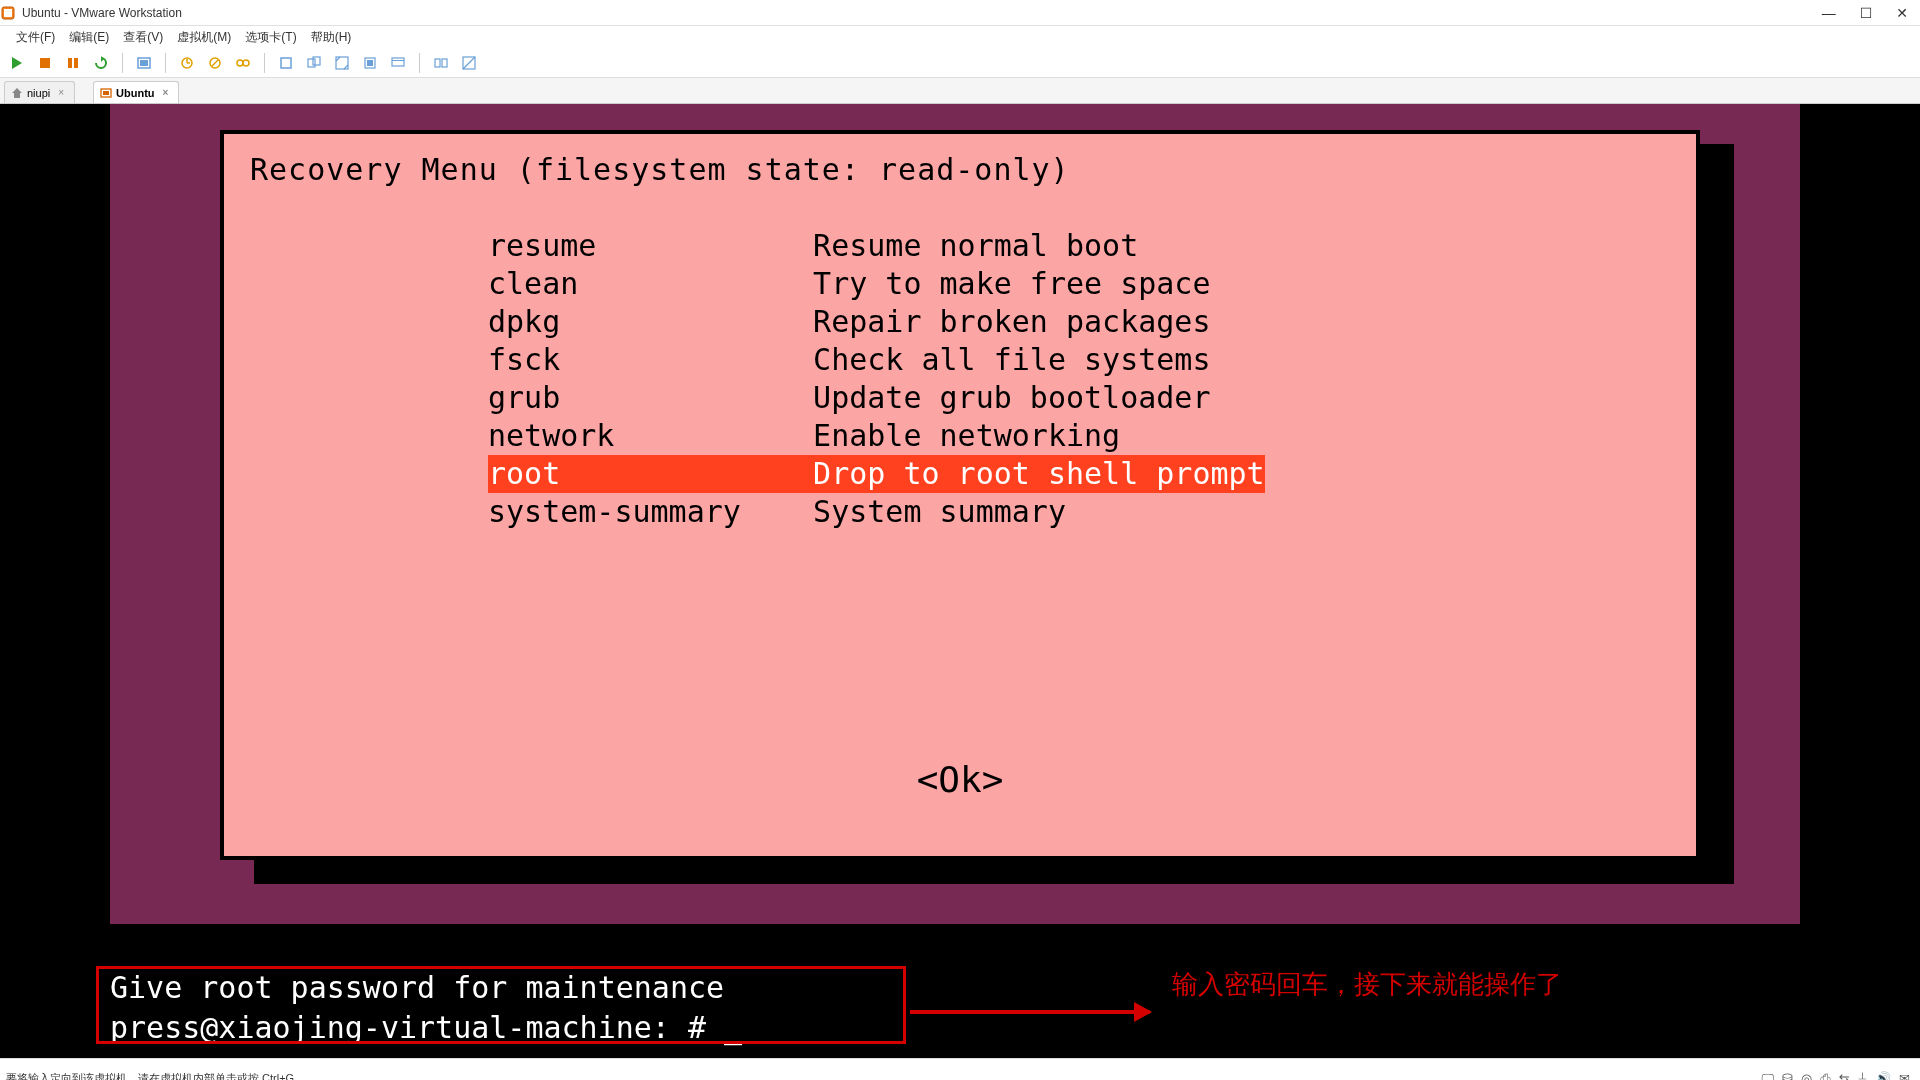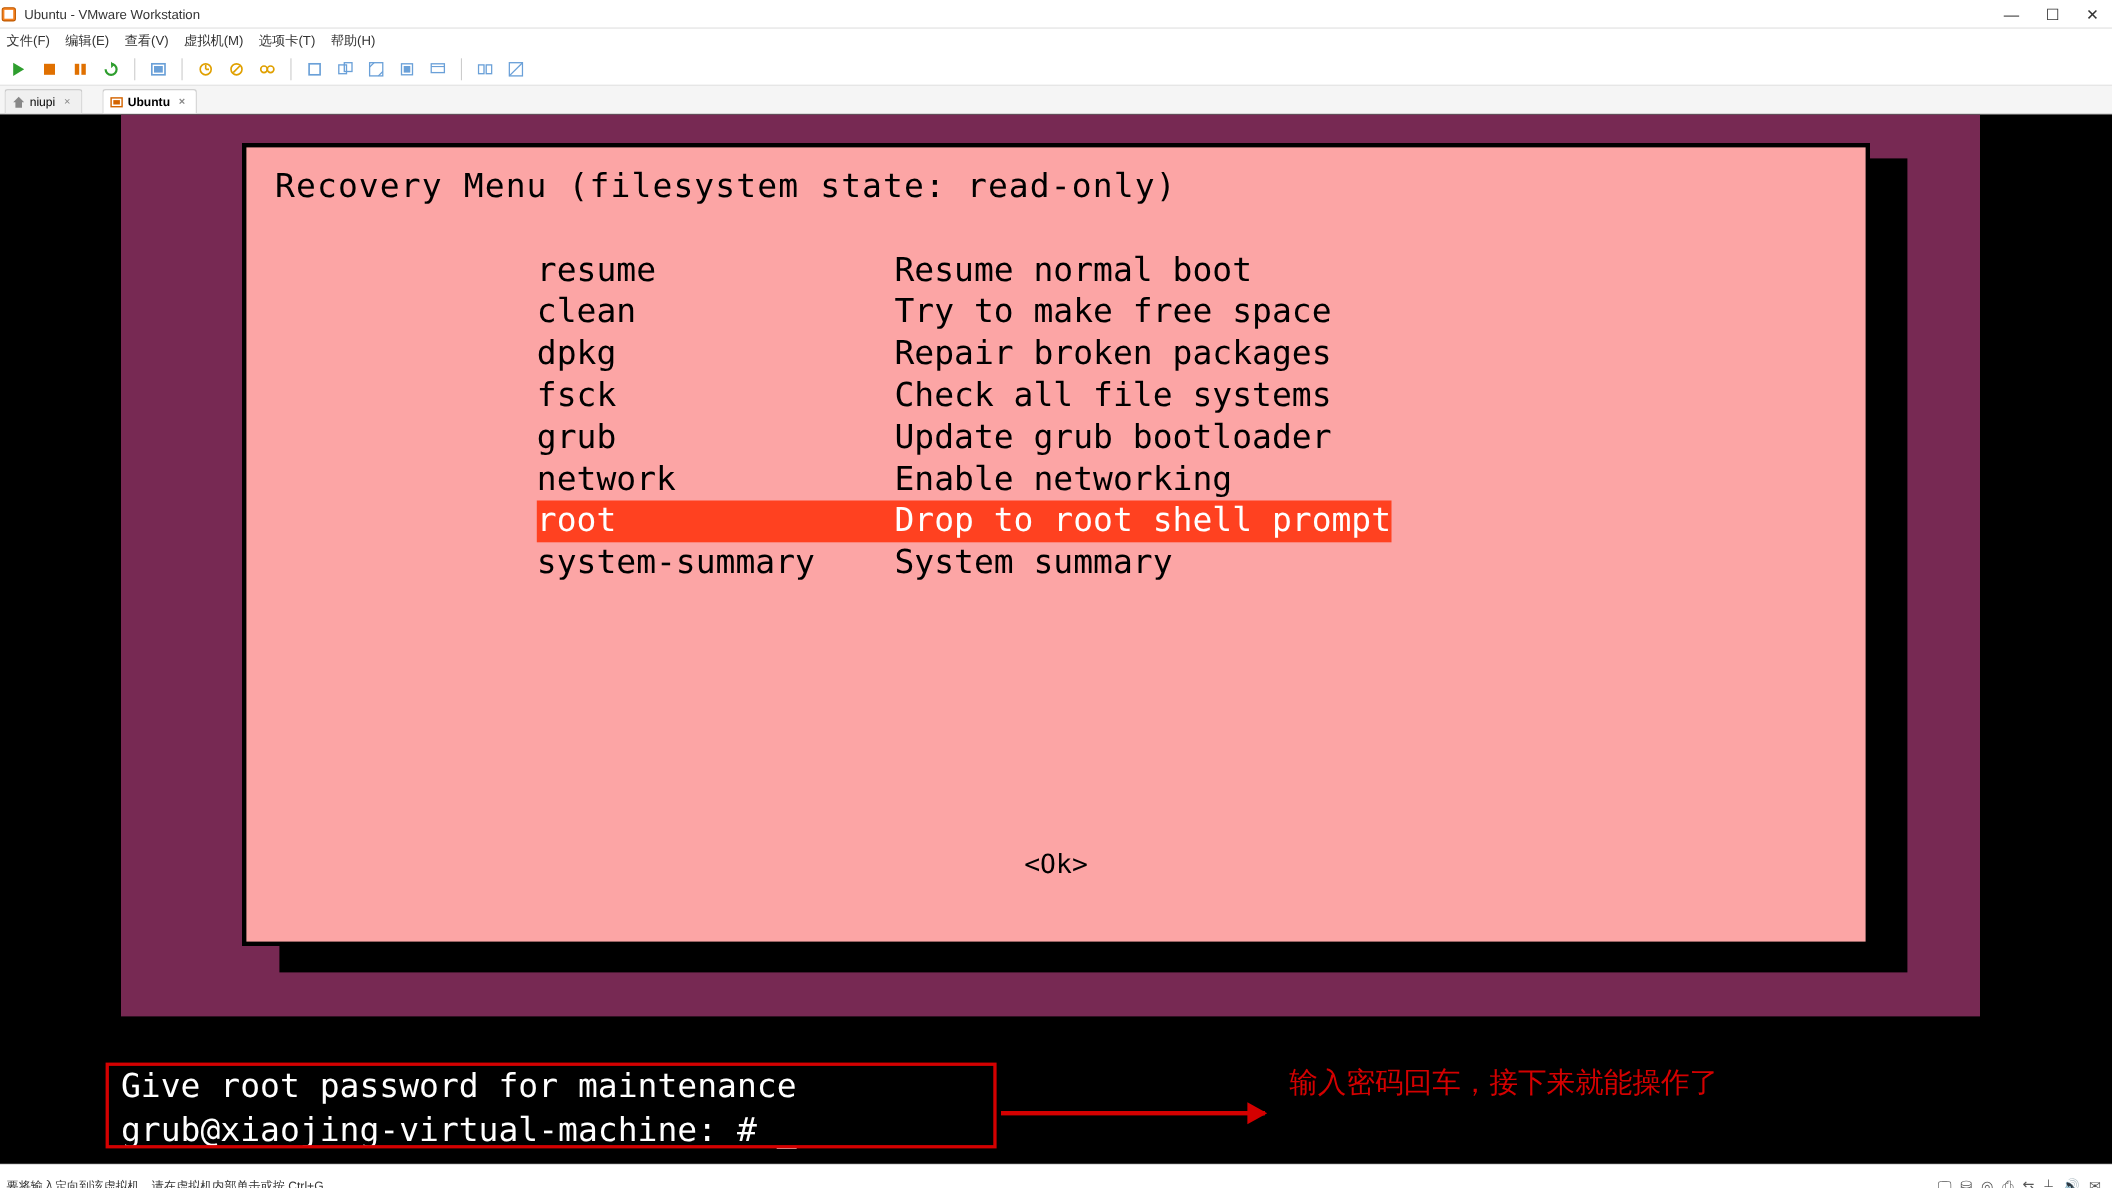--- a/index.html
+++ b/index.html
@@ -25,21 +25,21 @@
 }
 .titlebar .title-text { flex: 0 0 auto; color: #333; }
 .titlebar .spacer { flex: 1; }
 .window-controls { display: flex; gap: 24px; padding-right: 12px; }
 .window-controls span { font-size: 14px; color: #333; cursor: pointer; }
 
 
 .menubar {
   height: 22px;
   display: flex; align-items: center;
-  padding: 0 6px;
+  padding: 0 16px;
   gap: 14px;
   color: #333;
 }
 .menubar span { cursor: pointer; }
 
 
 .toolbar {
   height: 30px;
   display: flex; align-items: center;
   padding: 0 6px;
@@ -123,21 +123,21 @@
 .menu-row { white-space: pre; }
 .menu-row.selected {
   background: #ff4120;
   color: #fff;
   display:inline-block;
 }
 .ok-label {
   position:absolute;
   bottom: 56px; left:0; right:0;
   text-align:center;
-  font-size: 24px;
+  font-size: 36px;
 }
 
 
 .term-lines {
   position:absolute;
   left: 110px; bottom: 10px;
   font-family: "DejaVu Sans Mono","Courier New",monospace;
   font-size: 30px;
   color: #fff;
   line-height: 40px;
@@ -338,21 +338,21 @@
     <div class="recovery-shadow"></div>
 
     <div class="recovery-box">
       <div class="recovery-title">Recovery Menu (filesystem state: read-only)</div>
       <div class="menu-list" id="menu-list"><div class="menu-row">resume            Resume normal boot</div><div class="menu-row">clean             Try to make free space</div><div class="menu-row">dpkg              Repair broken packages</div><div class="menu-row">fsck              Check all file systems</div><div class="menu-row">grub              Update grub bootloader</div><div class="menu-row">network           Enable networking</div><div class="menu-row selected">root              Drop to root shell prompt</div><div class="menu-row">system-summary    System summary</div></div>
       <div class="ok-label">&lt;Ok&gt;</div>
     </div>
 
     <div class="term-lines">
       <div>Give root password for maintenance</div>
-      <div>grub@xiaojing-virtual-machine: # _</div>
+      <div>press@xiaojing-virtual-machine: # _</div>
     </div>
 
     <div class="red-annotation-box"></div>
     <div class="red-arrow"></div>
     <div class="red-text">输入密码回车，接下来就能操作了</div>
   </div>
 </div>
 
 <div class="statusbar">
   <span>要将输入定向到该虚拟机，请在虚拟机内部单击或按 Ctrl+G。</span>

